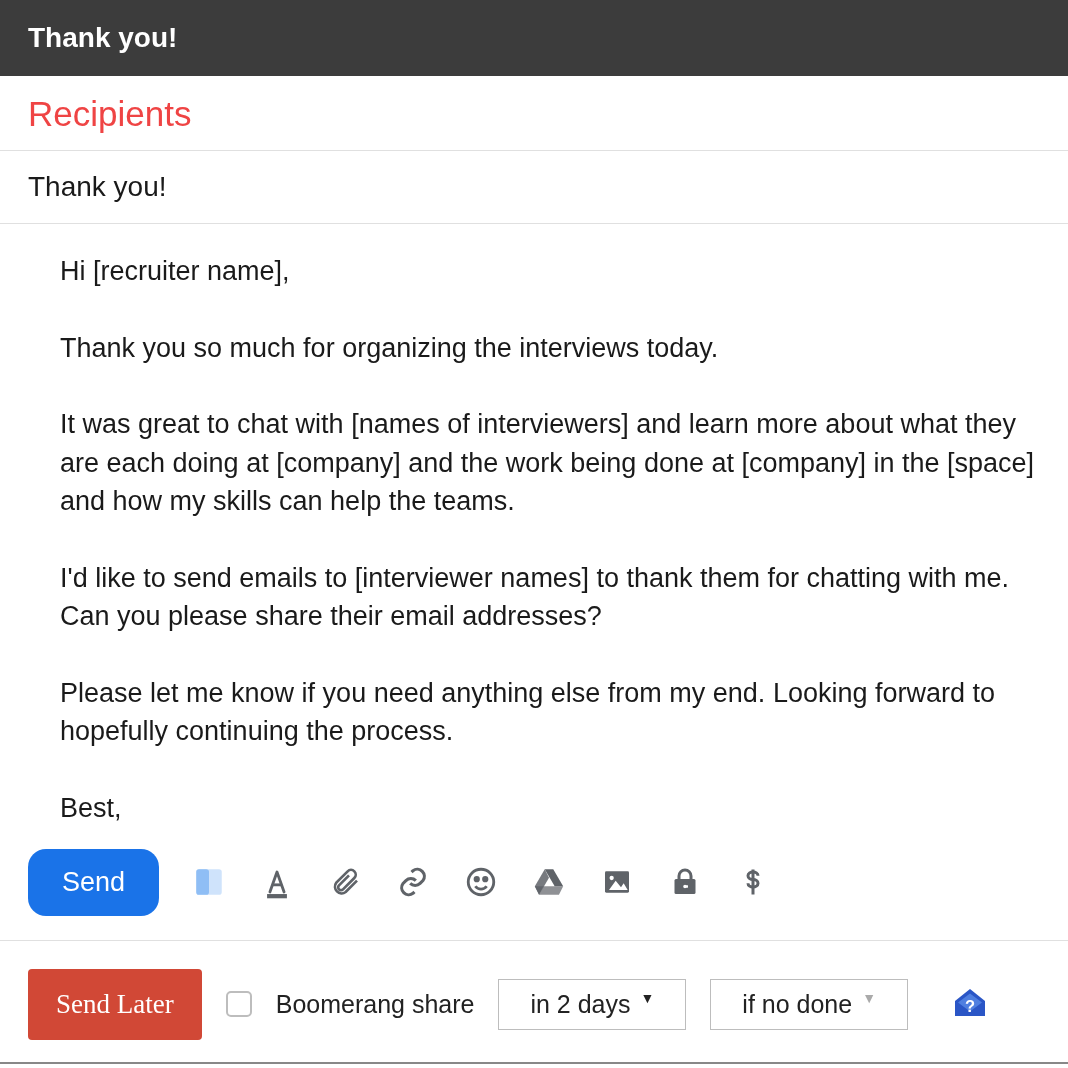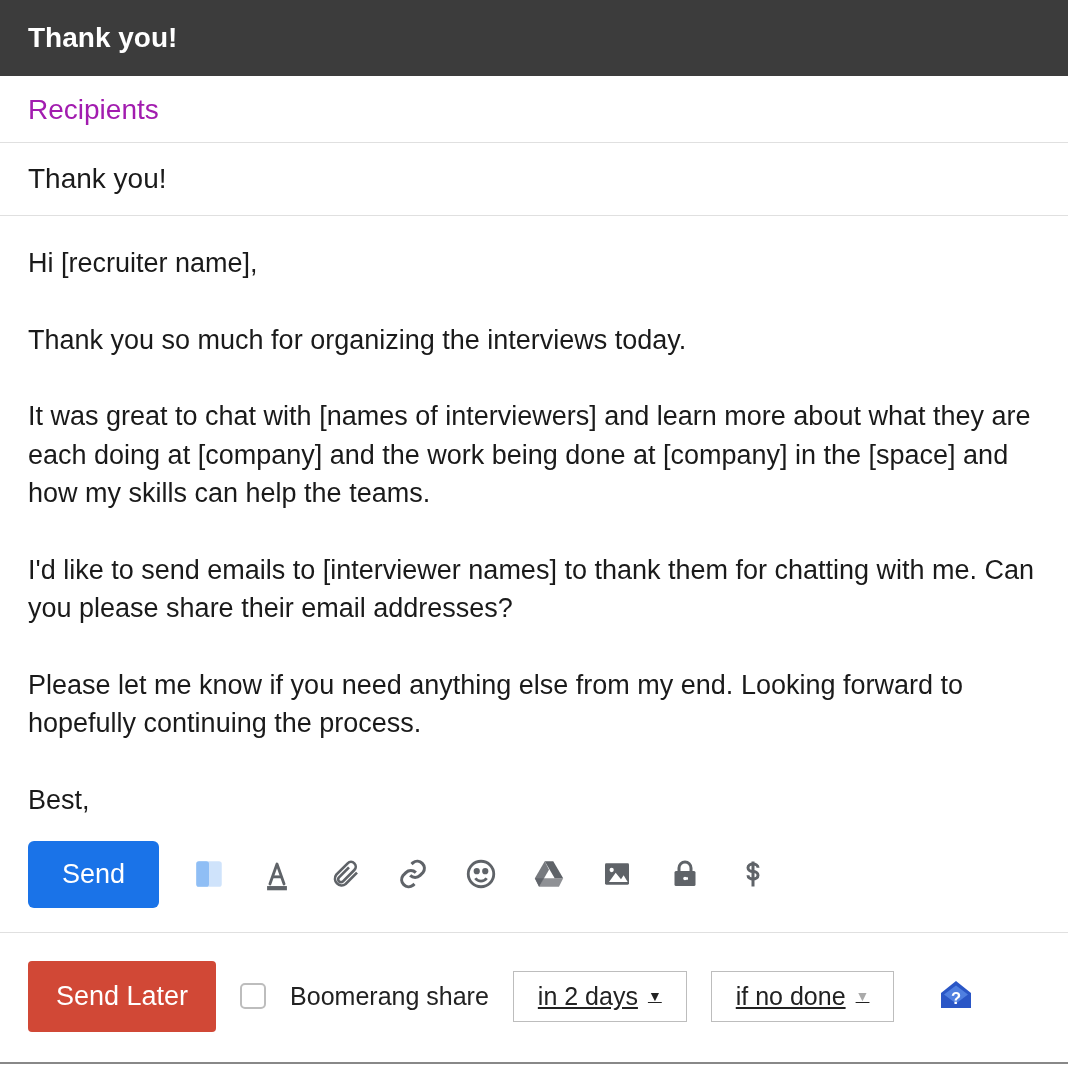--- a/index.html
+++ b/index.html
@@ -13,50 +13,51 @@
   }
   .header-bar {
     background: #3c3c3c;
     color: #fff;
     padding: 22px 28px;
     font-size: 28px;
     font-weight: bold;
   }
   .recipients-row {
     padding: 18px 28px 16px 28px;
-    font-size: 28px;
-    color: #a21caf;
+    font-size: 35px;
+    color: #ef4444;
     border-bottom: 1px solid #e0e0e0;
   }
   .subject-row {
     padding: 20px 28px 20px 28px;
     font-size: 28px;
     color: #1a1a1a;
     border-bottom: 1px solid #e0e0e0;
   }
   .body-area {
     padding: 28px 28px 10px 28px;
     font-size: 27px;
     color: #1a1a1a;
     line-height: 1.42;
     white-space: pre-wrap;
     min-height: 440px;
+    margin-left: 32px;
   }
   .toolbar {
     display: flex;
     align-items: center;
     gap: 32px;
     padding: 12px 28px 24px 28px;
     border-bottom: 1px solid #e0e0e0;
   }
   .send-btn {
     background: #1a73e8;
     color: #fff;
     border: none;
-    border-radius: 6px;
+    border-radius: 18px;
     font-size: 27px;
     font-weight: 500;
     padding: 18px 34px;
     cursor: pointer;
   }
   .tb-icon {
     width: 36px;
     height: 36px;
     display: flex;
     align-items: center;
@@ -71,44 +72,44 @@
     padding: 28px 28px;
   }
   .send-later-btn {
     background: #d14836;
     color: #fff;
     border: none;
     border-radius: 4px;
     font-size: 27px;
     padding: 20px 28px;
     cursor: pointer;
+    font-family: Liberation Serif, serif;
   }
   .checkbox {
     width: 26px;
     height: 26px;
     border: 2px solid #bdbdbd;
     border-radius: 5px;
     cursor: pointer;
     background:#fff;
   }
   .boom-label {
     font-size: 25px;
     color: #222;
   }
   .select-box {
     border: 1px solid #bdbdbd;
-    padding: 10px 24px;
+    padding: 10px 31px;
     font-size: 25px;
     color: #222;
     display: flex;
-    align-items: center;
+    align-items: flex-start;
     gap: 10px;
     cursor: pointer;
     background: #fff;
-    text-decoration: underline;
   }
   .select-box .caret {
     font-size: 14px;
   }
   .select-box.gray .caret { color:#aaa; }
   .footer-line {
     position:absolute;
     bottom:4px;
     left:0; right:0;
     height:2px;

